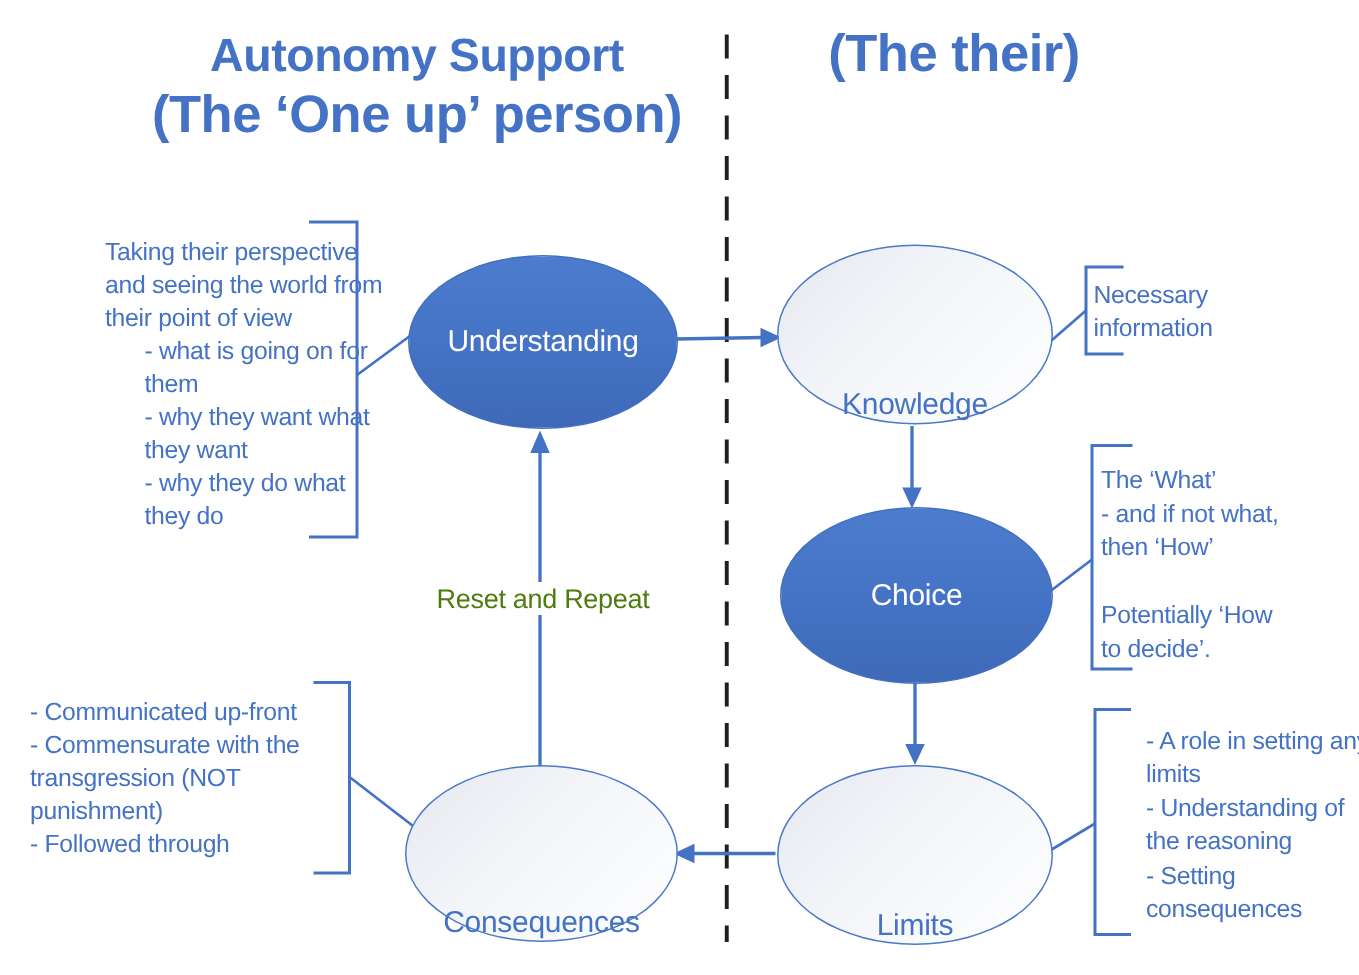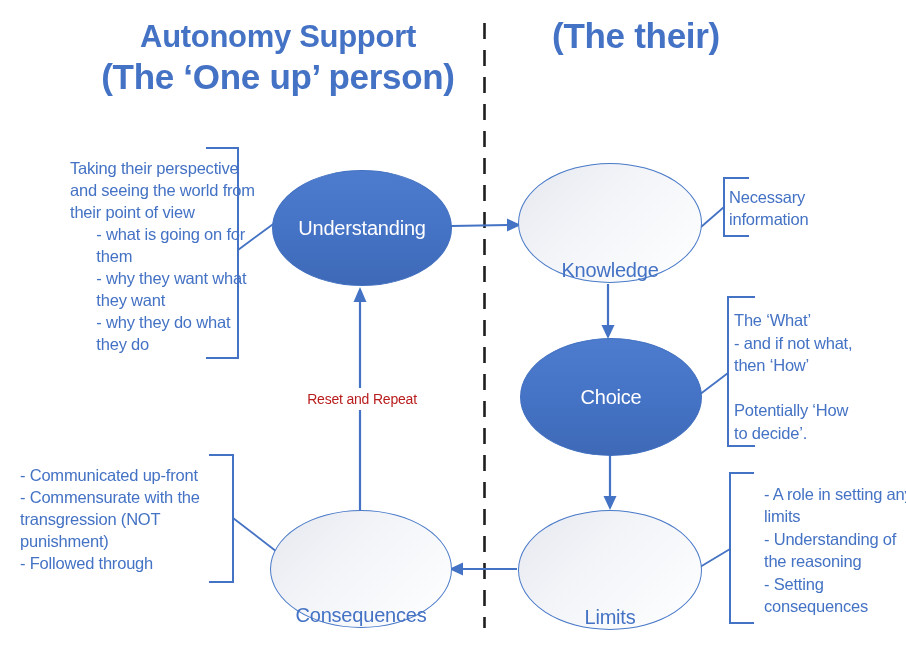--- a/index.html
+++ b/index.html
@@ -39,21 +39,21 @@
     white-space:pre; letter-spacing:-0.2px;
   }
   .note-understanding { left:33px;  top:157px;margin-left:37px; }
   .note-knowledge     { left:729px; top:186px; }
   .note-choice        { left:734px; top:309px; line-height:22.5px; }
   .note-limits        { left:735px; top:483px; line-height:22.4px;margin-left:29px; }
   .note-consequences  { left:20px;  top:464px; }
 
   .loop-label {
     position:absolute; left:288px; top:388px; width:148px; text-align:center;
-    color:#b91c1c; font-size:14px; line-height:22px; background:#ffffff;
+    color:#4d7c0f; font-size:18px; line-height:22px; background:#ffffff;
     letter-spacing:-0.2px;
   }
 </style>
 </head>
 <body>
 
 <div class="canvas">
 
   <svg class="layer" viewBox="0 0 906 650">
 

